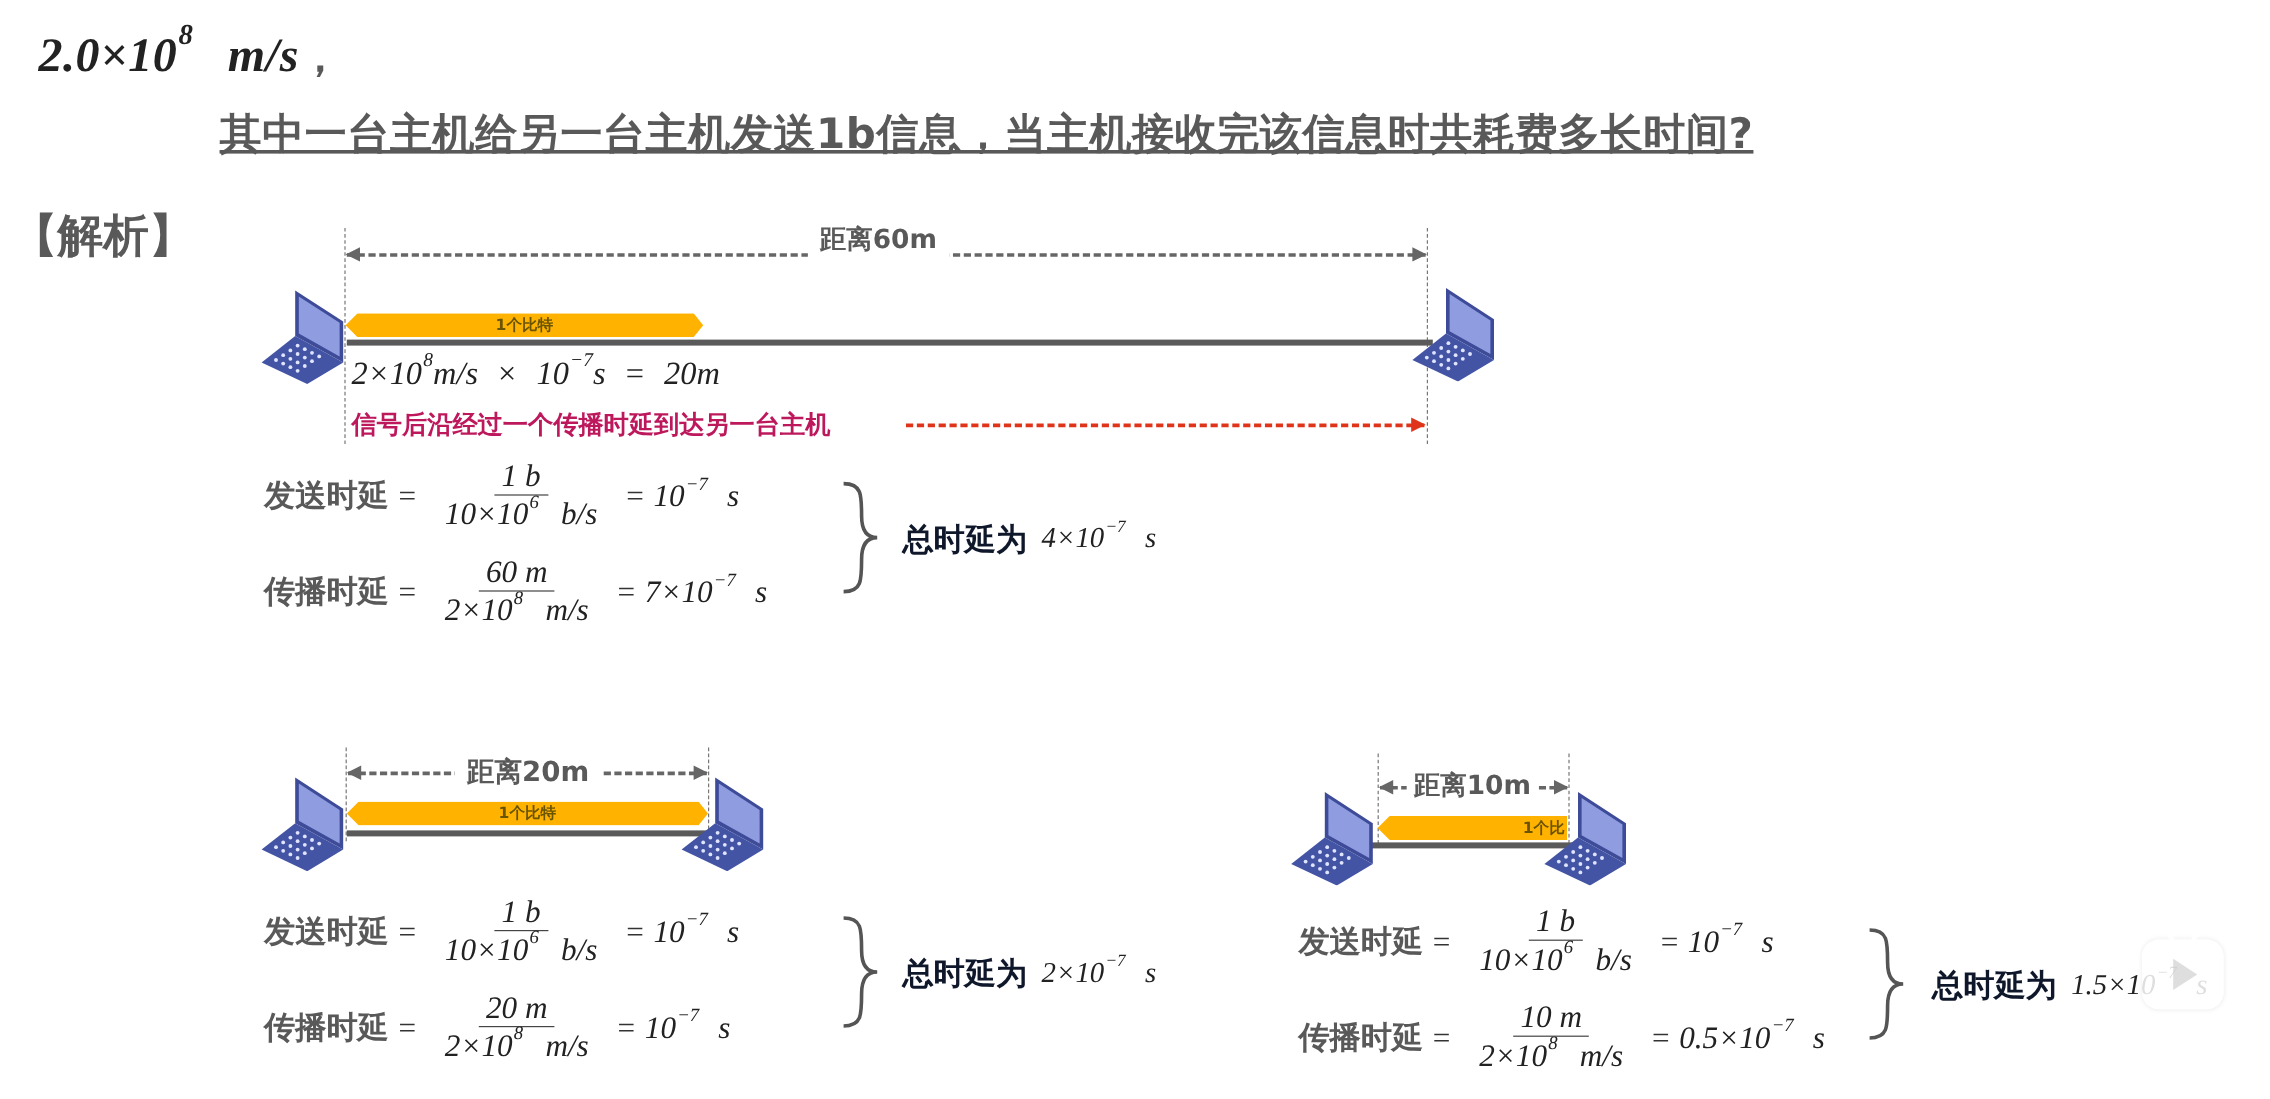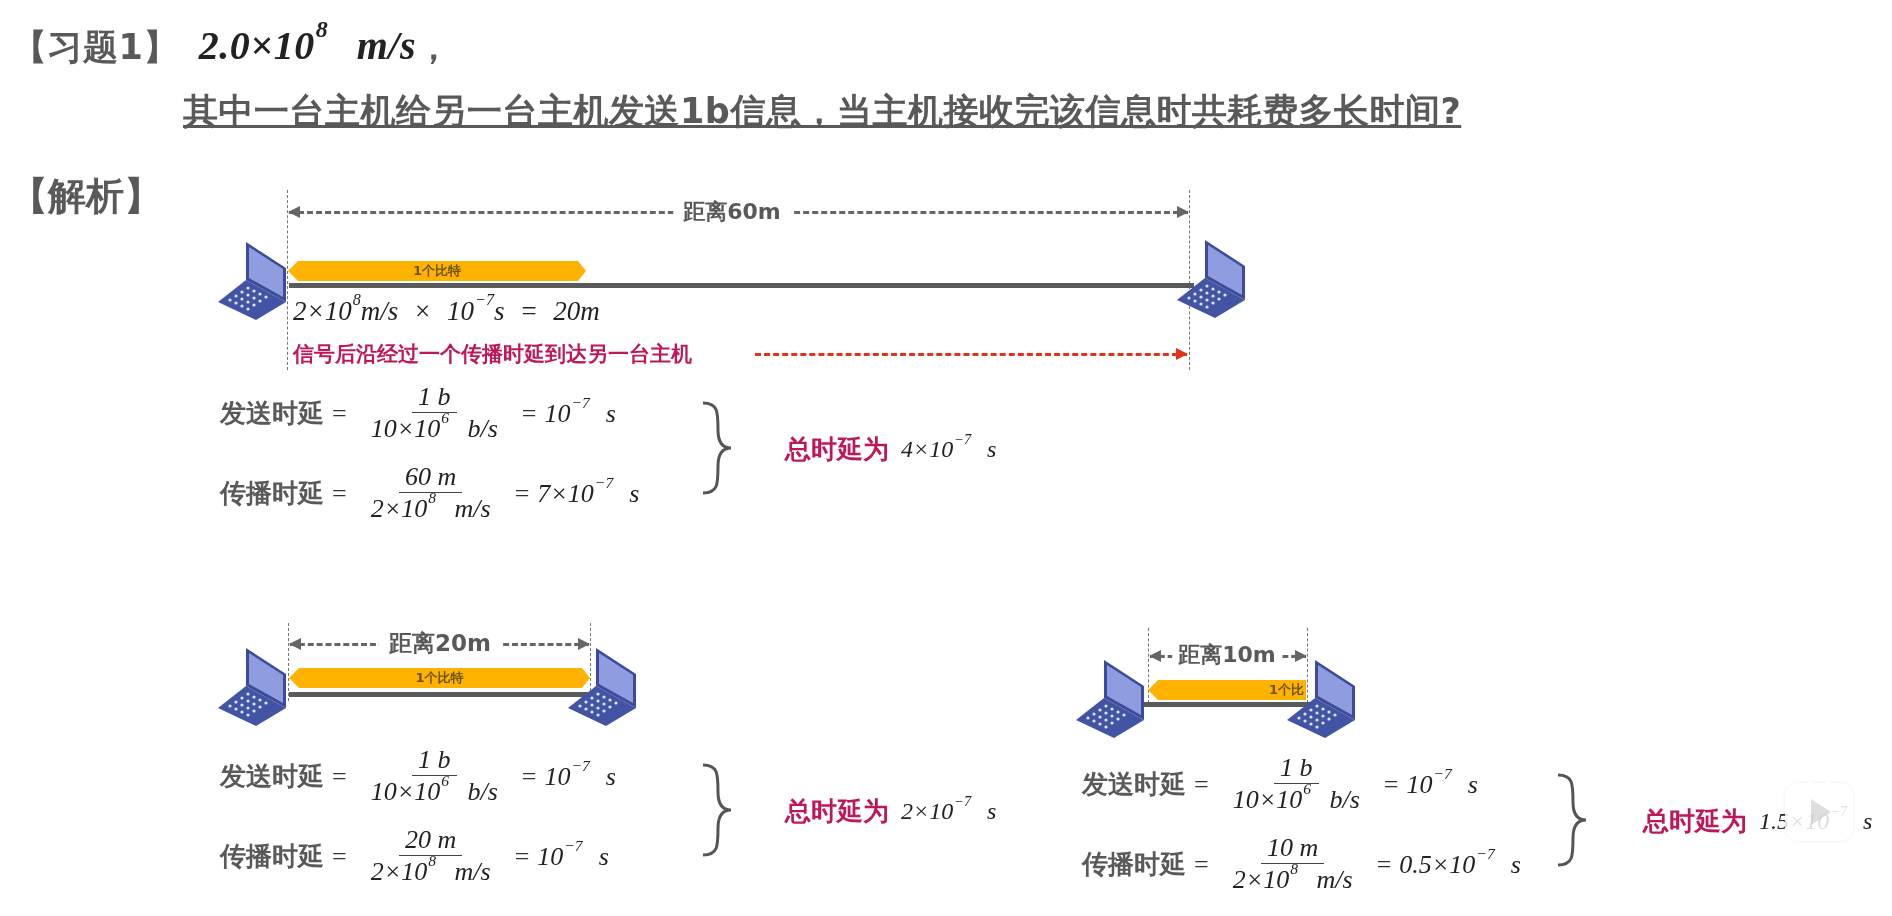--- a/index.html
+++ b/index.html
@@ -24,48 +24,47 @@
   .bit.left-arrow { clip-path:polygon(10px 0, 100% 0, 100% 100%, 10px 100%, 0 50%); }
   .laptop { position:absolute; }
   .frac { display:inline-flex; flex-direction:column; align-items:center; vertical-align:middle; margin:0 10px; }
   .frac .num { padding:0 6px; border-bottom:1.5px solid #444; line-height:1.15; }
   .frac .den { padding:0 6px; line-height:1.25; }
   .formula-row { position:absolute; display:flex; align-items:center; white-space:nowrap; }
   .formula-row .lbl { font-size:26px; font-weight:bold; color:#595959; font-family:"DejaVu Sans", sans-serif; }
   .formula-row .eq { font-family:"Liberation Serif", serif; font-size:26px; color:#333; margin:0 8px; }
   .formula-row .math { font-size:26px; }
   .total { position:absolute; display:flex; align-items:center; white-space:nowrap; }
-  .total .lbl { font-size:26px; font-weight:bold; color:#be185d; margin-right:12px;margin-left:33px; }
+  .total .lbl { font-size:26px; font-weight:bold; color:#0f172a; margin-right:12px; }
   .total .math { font-size:24px; }
   .watermark { position:absolute; width:68px; height:58px; background:rgba(255,255,255,0.85); border-radius:14px; box-shadow:0 0 4px rgba(0,0,0,0.08); }
   .watermark .ear1, .watermark .ear2 { position:absolute; top:-12px; width:4px; height:14px; background:rgba(255,255,255,0.9); border-radius:2px; }
   .watermark .ear1 { left:20px; transform:rotate(-35deg); }
   .watermark .ear2 { left:44px; transform:rotate(35deg); }
   .watermark .play { position:absolute; left:26px; top:16px; border-left:20px solid rgba(200,200,200,0.6); border-top:13px solid transparent; border-bottom:13px solid transparent; }
 </style>
 </head>
 <body>
 
 <div class="abs cjk title" style="left:12px; top:22px; display:flex; align-items:baseline;">
-  <span>【习题1】</span>
   <span class="math" style="font-size:40px; color:#222; margin-left:20px;">
     <span>2.0×10</span><sup>8</sup>
     <span style="margin-left:18px;">m/s</span>
   </span>
   <span>，</span>
 </div>
 <div class="abs cjk title" style="left:183px; top:88px;text-decoration:underline;">其中一台主机给另一台主机发送1b信息，当主机接收完该信息时共耗费多长时间?</div>
 
 <div class="abs cjk" style="left:10px; top:171px; font-size:38px;">【解析】</div>
 
 <div>
   <div class="vdash" style="left:287px; top:190px; height:180px;"></div>
   <div class="vdash" style="left:1189px; top:190px; height:180px;"></div>
   <div class="dim arrow-left arrow-right" style="left:289px; top:211px; width:899px;"></div>
-  <div class="dim-label" style="left:732px; top:212px;">距离60m</div>
+  <div class="dim-label" style="left:732px; top:200px;">距离60m</div>
 
   <div class="link" style="left:289px; top:283px; width:905px;"></div>
   <div class="bit" style="left:288px; top:261px; width:298px; height:20px;">1个比特</div>
 
   <svg class="laptop" style="left:216px; top:240px;" width="76" height="80" viewBox="0 0 76 80">
     <polygon points="30,2 70,28 70,62 30,40" fill="#3d4b99"></polygon>
     <polygon points="33,7 67,29 67,57 33,38" fill="#8f9de0"></polygon>
     <polygon points="2,62 30,40 70,62 40,80" fill="#4454a5"></polygon>
     <g fill="#dfe4ff">
       <circle cx="14" cy="60" r="1.6"></circle>

